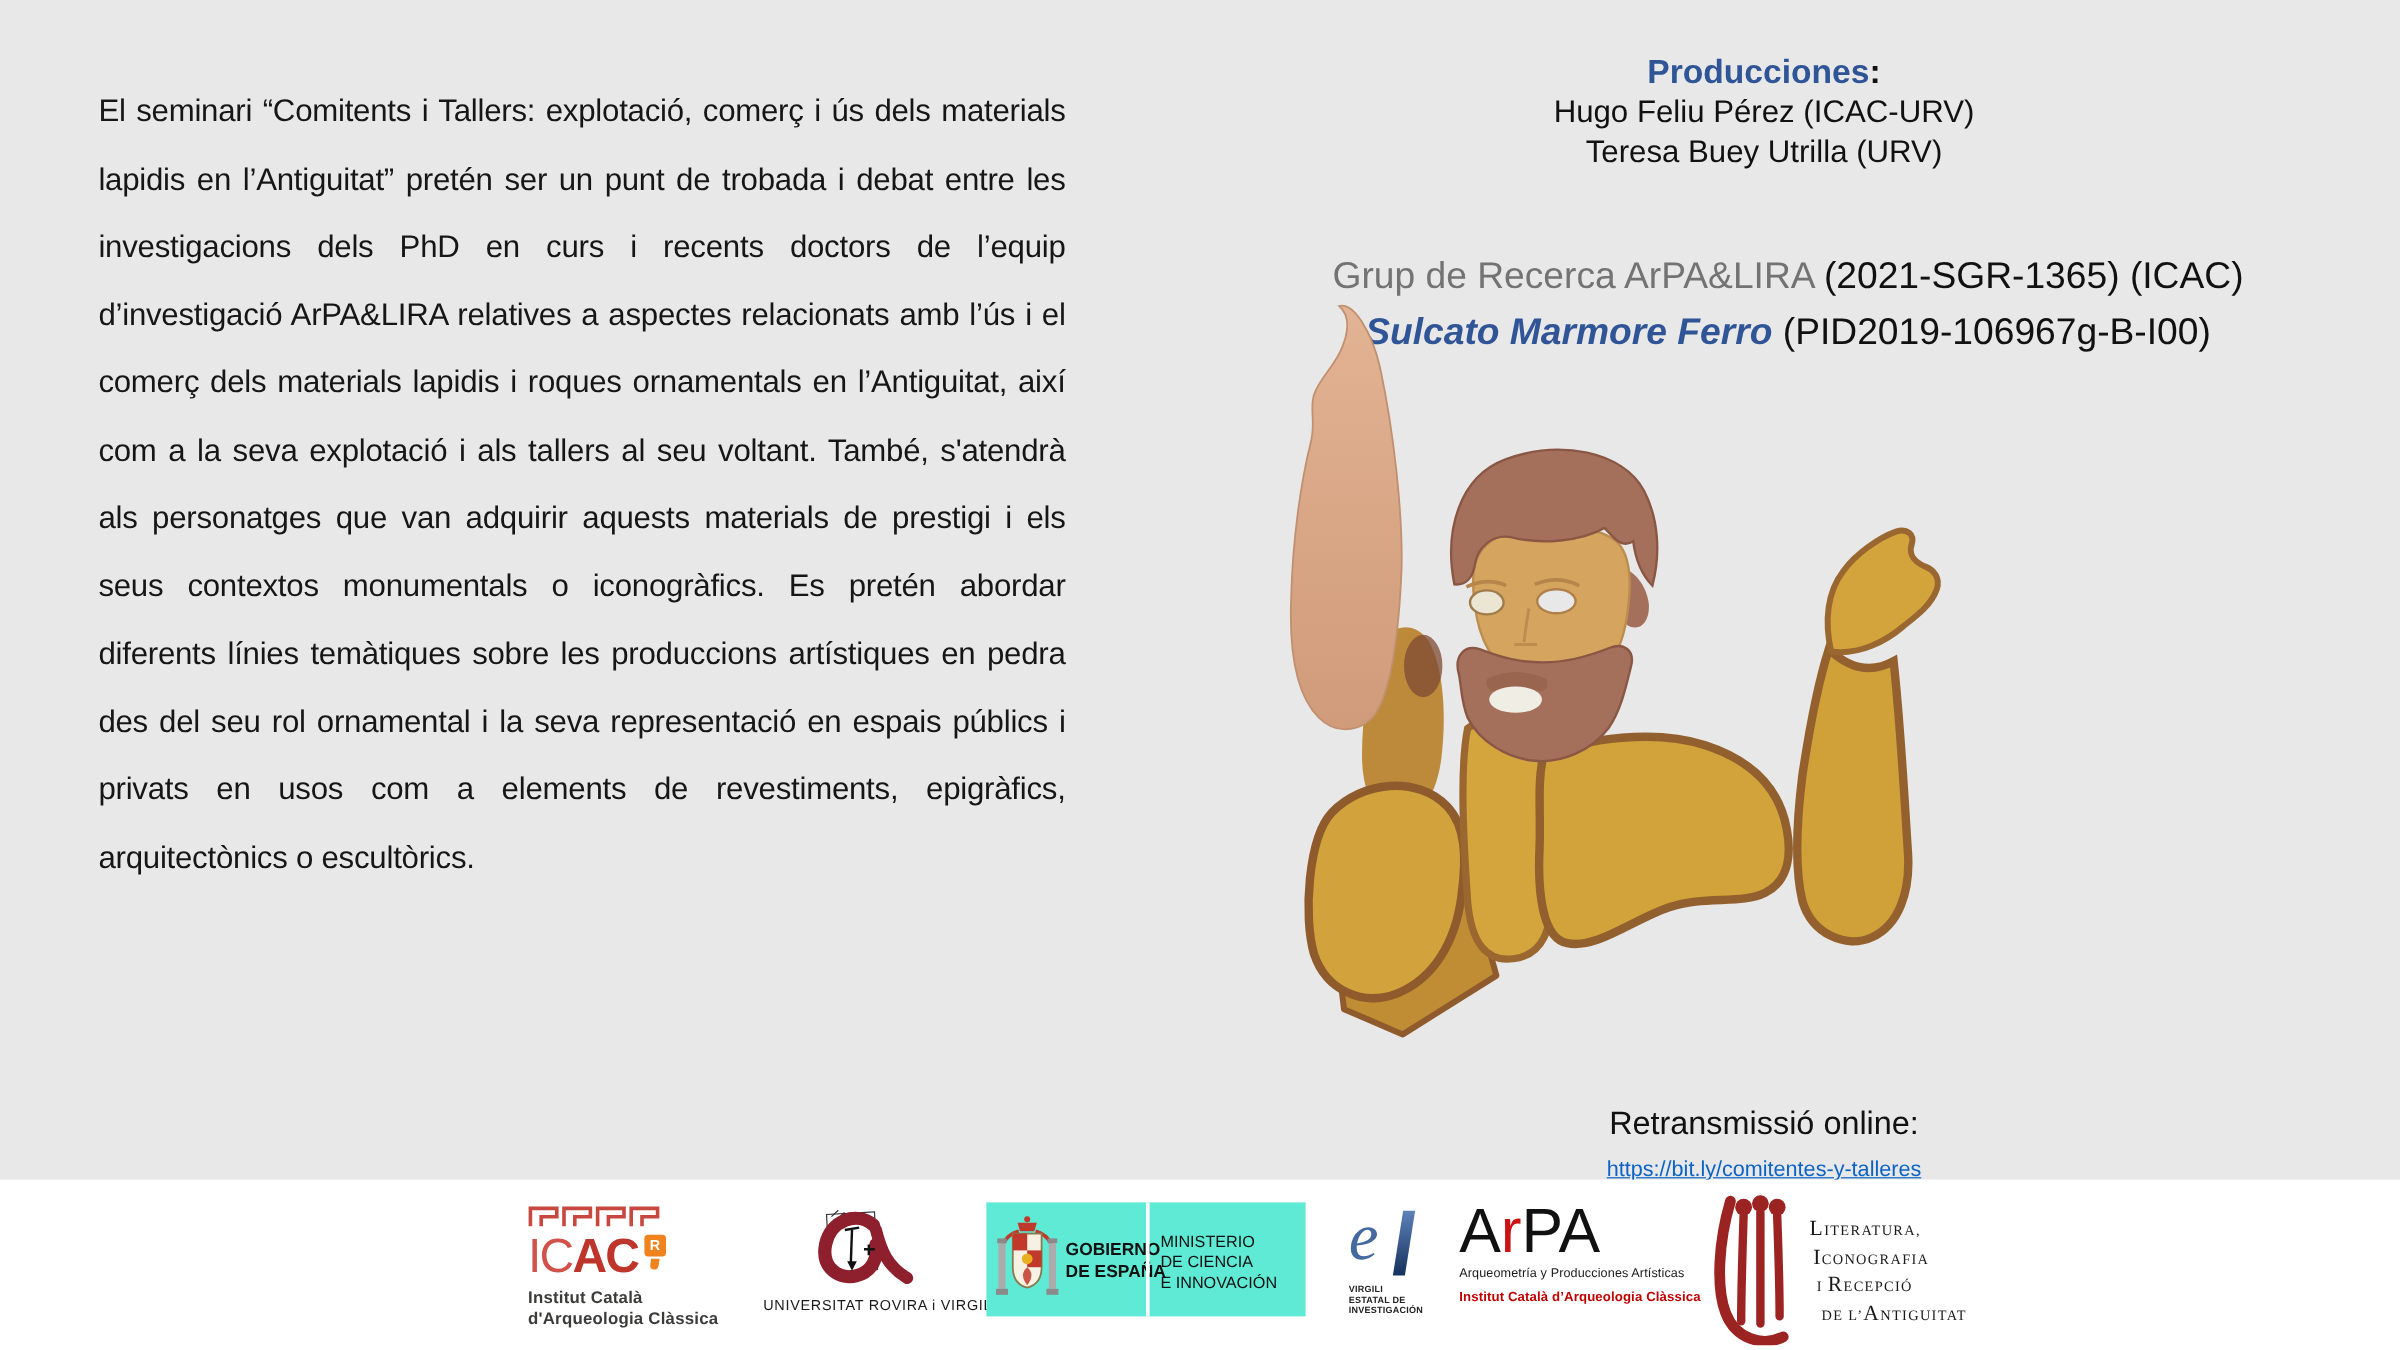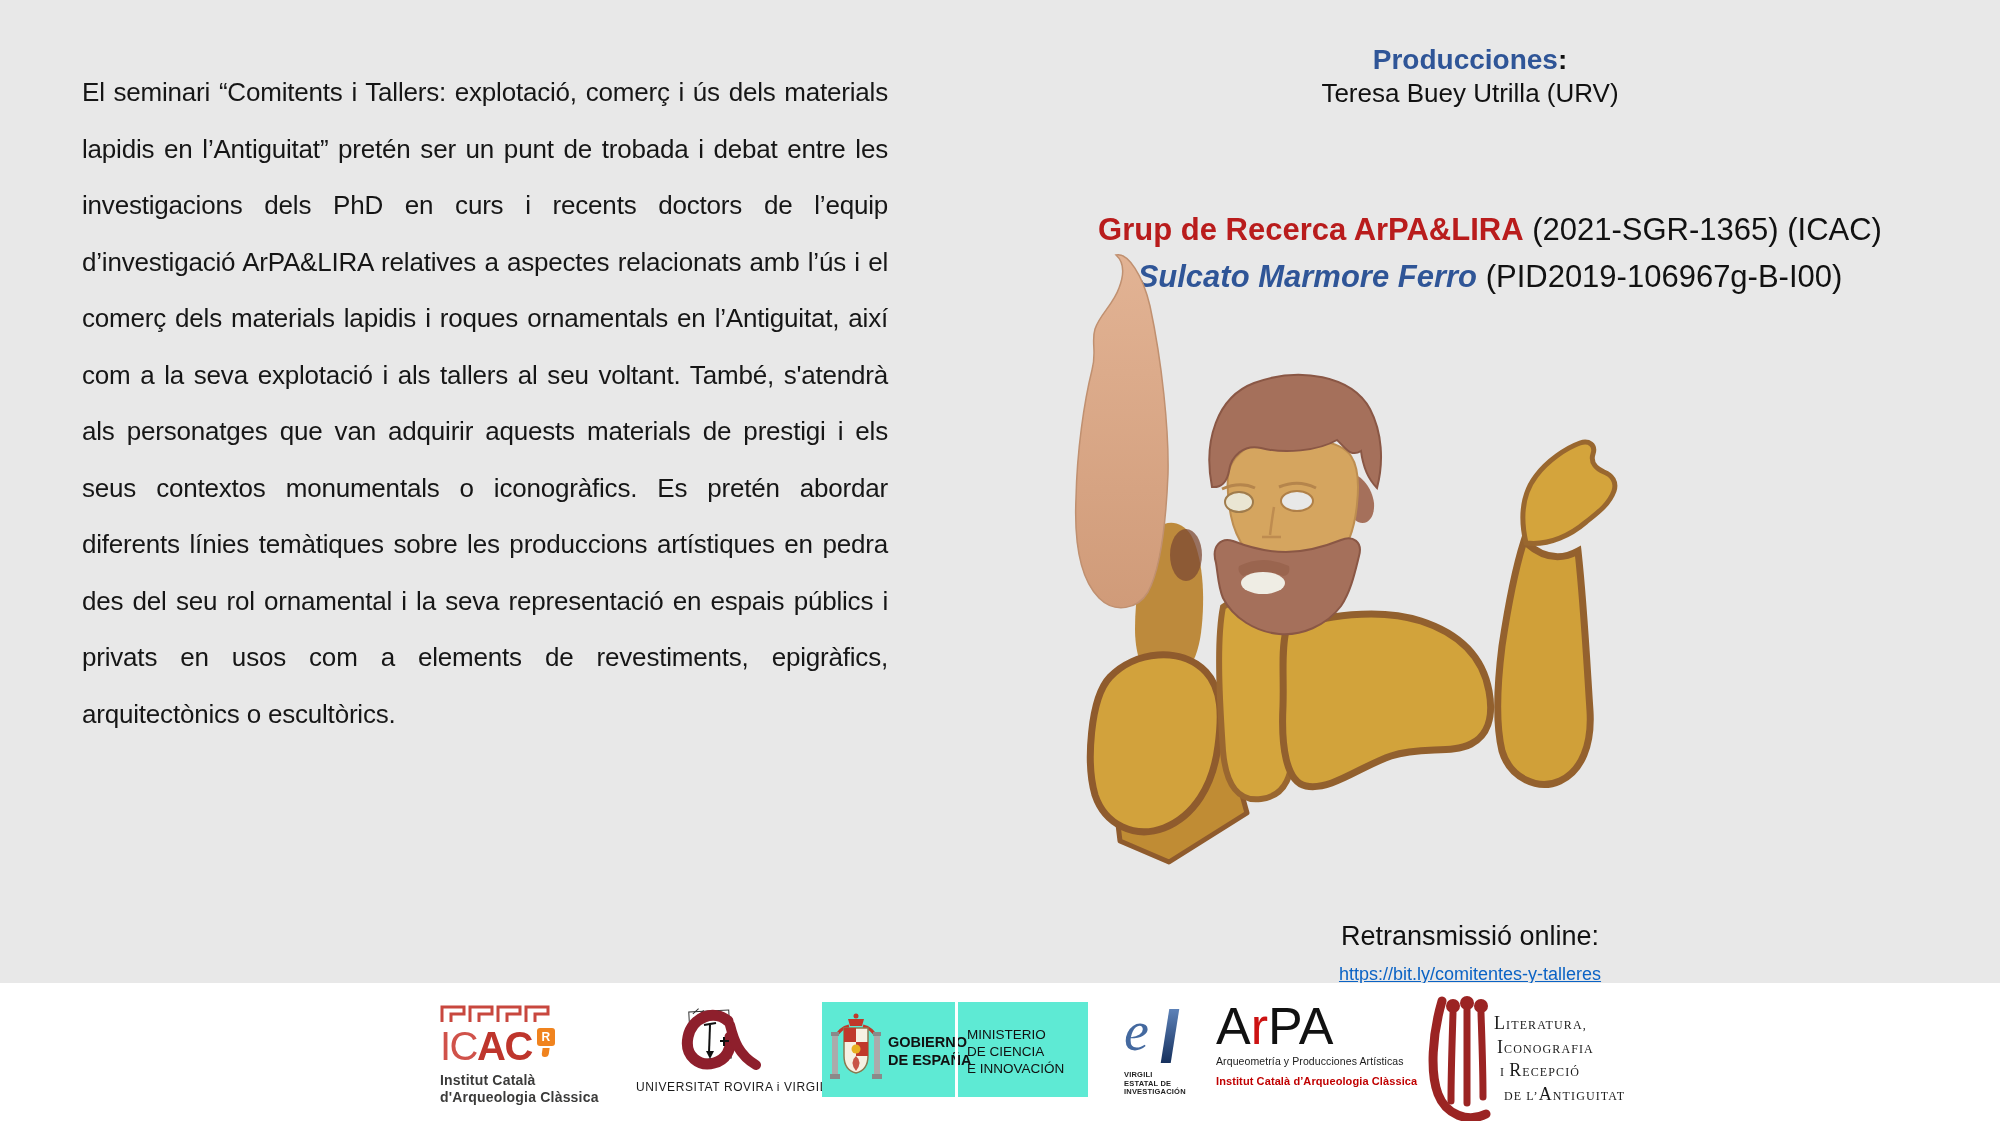--- a/index.html
+++ b/index.html
@@ -13,21 +13,21 @@
     font-size:26px;line-height:56.5px;text-align:justify;text-align-last:left;
     letter-spacing:-0.2px;color:#161616;
   }
   
   .organizers{position:absolute;left:1100px;top:42px;width:740px;text-align:center;}
   .org-heading{font-size:28px;font-weight:bold;line-height:35px;color:#111;}
   .blue{color:#2F5597;}
   .org-name{font-size:26px;line-height:32.5px;color:#111;}
   .research{position:absolute;left:1060px;top:206px;width:860px;text-align:center;}
   .research-line{font-size:31px;line-height:47px;color:#111;}
-  .rg-name{color:#b91c1c;font-weight:bold;}
+  .rg-name{color:#737373;font-weight:normal;}
   .proj-name{color:#2F5597;font-weight:bold;font-style:italic;}
   .figure-wrap{position:absolute;left:1050px;top:245px;width:620px;height:630px;}
   .streaming{position:absolute;left:1100px;top:874px;width:740px;text-align:center;margin-top:44px;}
   .stream-label{font-size:27px;line-height:37px;color:#111;}
   .stream-link{font-size:18px;line-height:38px;color:#0B63C5;text-decoration:underline;cursor:pointer;display:inline-block;}
   
   .logo-strip{position:absolute;left:0;top:983px;width:2000px;height:142px;background:#ffffff;}
   .logo-strip > div{position:absolute;}
   
   .icac{left:440px;top:22px;}
@@ -54,35 +54,36 @@
   .aei-bar{position:absolute;left:41px;top:0px;width:10px;height:54px;background:linear-gradient(#5d82b8,#16315e);transform:skewX(-9deg);}
   .aei-text{margin-top:6px;font-size:7.5px;font-weight:bold;line-height:8.5px;letter-spacing:0.2px;color:#222;}
   
   .arpa{left:1216px;top:18px;}
   .arpa-word{font-size:52px;line-height:50px;font-weight:500;color:#111;letter-spacing:0;}
   .arpa-r{color:#CC1212;}
   .arpa-sub{font-size:10.5px;color:#1a1a1a;margin-top:4px;letter-spacing:0.1px;}
   .arpa-inst{font-size:11px;font-weight:bold;color:#C00000;margin-top:8px;letter-spacing:0.1px;}
   
   .lira{left:1428px;top:10px;display:flex;}
-  .lira-text{font-family:"Liberation Serif",serif;color:#1a1a1a;margin-top:20px;margin-left:2px;}
+  .lira-text{font-family:"Liberation Serif",serif;color:#1a1a1a;margin-top:20px;margin-left:16px;}
   .lira-line{line-height:21.5px;white-space:nowrap;letter-spacing:1.1px;}
   .lira-big{font-size:18px;}
   .lira-small{font-size:12px;}
   .lira-l2{margin-left:3px;} .lira-l3{margin-left:6px;} .lira-l4{margin-left:10px;}
 </style>
 </head>
 <body>
 
 <div class="page">
 
   <p class="intro">El seminari “Comitents i Tallers: explotació, comerç i ús dels materials lapidis en l’Antiguitat” pretén ser un punt de trobada i debat entre les investigacions dels PhD en curs i recents doctors de l’equip d’investigació ArPA&amp;LIRA relatives a aspectes relacionats amb l’ús i el comerç dels materials lapidis i roques ornamentals en l’Antiguitat, així com a la seva explotació i als tallers al seu voltant. També, s'atendrà als personatges que van adquirir aquests materials de prestigi i els seus contextos monumentals o iconogràfics. Es pretén abordar diferents línies temàtiques sobre les produccions artístiques en pedra des del seu rol ornamental i la seva representació en espais públics i privats en usos com a elements de revestiments, epigràfics, arquitectònics o escultòrics.</p>
 
   <div class="organizers">
     <div class="org-heading"><span class="blue">Producciones</span><span>:</span></div>
+    <div class="org-name">Hugo Feliu Pérez (ICAC-URV)</div>
     <div class="org-name">Teresa Buey Utrilla (URV)</div>
   </div>
 
   <div class="research">
     <div class="research-line"><span class="rg-name">Grup de Recerca ArPA&amp;LIRA</span> <span>(2021-SGR-1365) (ICAC)</span></div>
     <div class="research-line"><span class="proj-name">Sulcato Marmore Ferro</span> <span>(PID2019-106967g-B-I00)</span></div>
   </div>
 
   <div class="figure-wrap">
     <svg width="620" height="630" viewBox="0 0 620 630" role="img" aria-label="Opus sectile marble figure of a bearded man with both arms raised">

